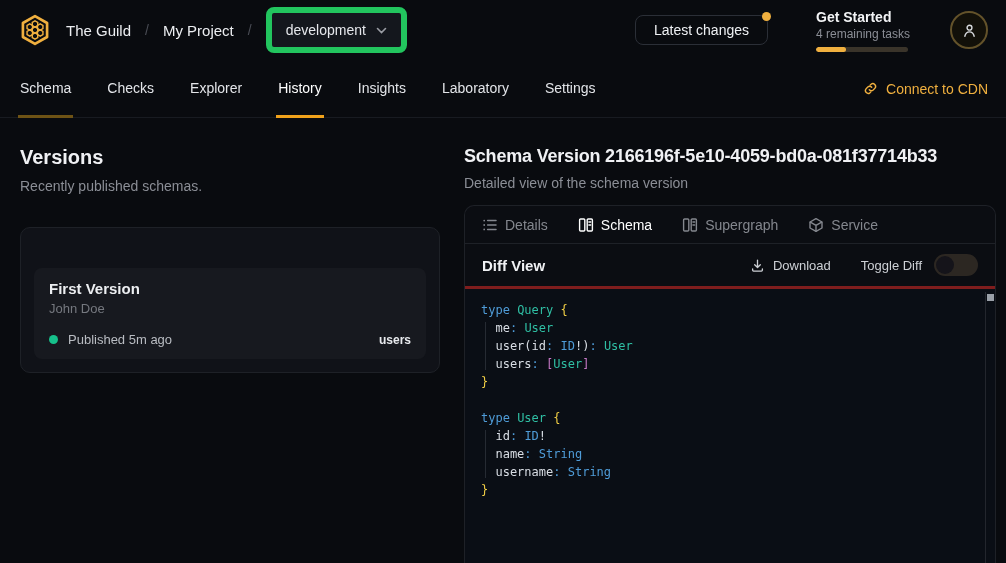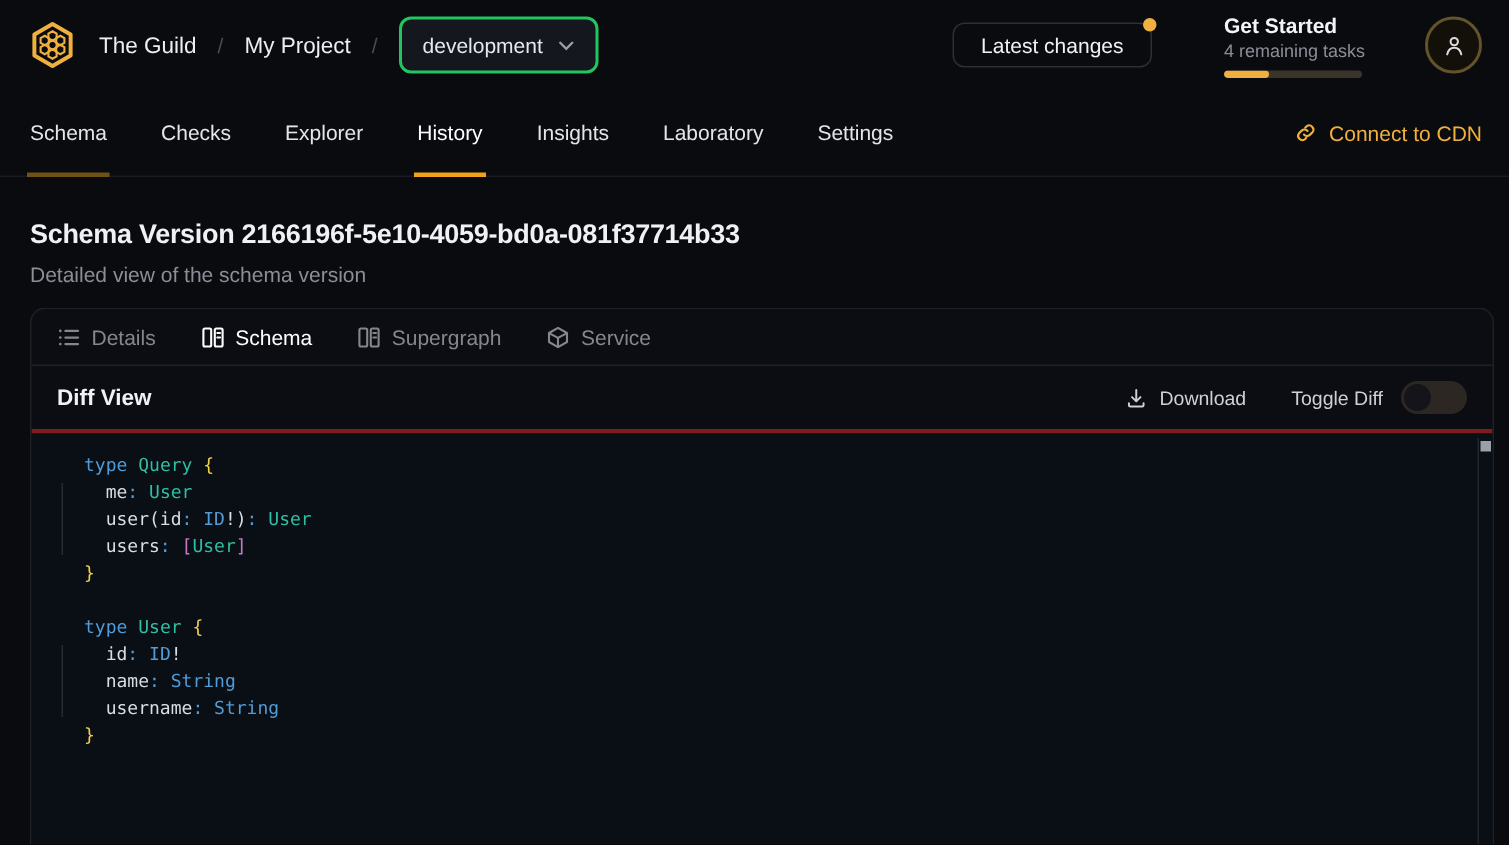--- a/index.html
+++ b/index.html
@@ -12,21 +12,21 @@
   }
   .app { width: 1006px; height: 563px; display: flex; flex-direction: column; }
 
   
   .header { height: 60px; display: flex; align-items: center; padding: 0 18px; flex: none; }
   .logo { width: 34px; height: 34px; flex: none; display: flex; align-items: center; }
   .crumb { font-size: 15px; color: #eceef1; margin-left: 14px; font-weight: 400; }
   .crumb-sep { color: #4a4d55; margin-left: 14px; font-size: 14px; }
   .env-select {
     margin-left: 14px; display: flex; align-items: center; gap: 10px;
-    background: #14171d; border: 2px solid #22c55e; border-radius: 8px;
+    background: #14171d; border: 6px solid #22c55e; border-radius: 8px;
     padding: 9px 14px; font-size: 14px; color: #e6e8ec; cursor: pointer;
     font-family: "Liberation Sans", sans-serif;
   }
   .env-select svg { color: #9a9da4; }
   .hspacer { flex: 1; }
   .latest-btn {
     position: relative; background: transparent; border: 1px solid #2b2f37;
     border-radius: 8px; padding: 6px 18px; font-size: 14px; color: #eff1f4;
     cursor: pointer; font-family: "Liberation Sans", sans-serif; margin-left: 12px;
   }
@@ -89,21 +89,21 @@
   .toolbar-right { margin-left: auto; display: flex; align-items: center; }
   .download-btn { display: flex; align-items: center; gap: 8px; font-size: 13px; color: #cdd0d5; cursor: pointer; background: none; border: none; font-family: "Liberation Sans", sans-serif; }
   .toggle-label { font-size: 13px; color: #cdd0d5; margin-left: 30px; margin-right: 12px; }
   .toggle { width: 44px; height: 22px; border-radius: 11px; background: #2c2722; position: relative; cursor: pointer; flex: none; }
   .toggle-knob { position: absolute; top: 2px; left: 2px; width: 18px; height: 18px; border-radius: 50%; background: #15141a; }
 
   .code-area {
     flex: 1; min-height: 0; background: #0a0e15; position: relative;
     padding: 12px 18px 0 16px; overflow: hidden;
   }
-  .code-block { font-family: "DejaVu Sans Mono", monospace; font-size: 12px; line-height: 18px; white-space: pre; margin-left: 19px; }
+  .code-block { font-family: "DejaVu Sans Mono", monospace; font-size: 12px; line-height: 18px; white-space: pre; }
   .tok-kw { color: #4f9cd8; }
   .tok-ty { color: #2fbfa4; }
   .tok-br { color: #f2cf45; }
   .tok-arr { color: #c678c6; }
   .tok-pl { color: #d9dee5; }
   .indent-guide { position: absolute; width: 1px; background: #262b33; left: 20px; }
   .guide-1 { top: 33px; height: 48px; }
   .guide-2 { top: 141px; height: 48px; }
   .code-scrollbar { position: absolute; top: 3px; right: 0; bottom: 0; width: 10px; border-left: 1px solid #23262d; }
   .code-scroll-thumb { position: absolute; top: 2px; left: 1px; right: 1px; height: 7px; background: #9aa0a8; }
@@ -174,20 +174,35 @@
           <path d="M6.7 9.3a3 3 0 0 0 4.2.2l1.9-1.9a3 3 0 0 0-4.2-4.2l-1 1"></path>
           <path d="M9.3 6.7a3 3 0 0 0-4.2-.2L3.2 8.4a3 3 0 0 0 4.2 4.2l1-1"></path>
         </svg>
         <span>Connect to CDN</span>
       </span>
     </div>
   </nav>
 
   <main class="main">
 
+    <section class="col-left">
+      <h2 class="section-title">Versions</h2>
+      <p class="section-sub">Recently published schemas.</p>
+      <div class="versions-card">
+        <div class="version-item">
+          <div class="vi-name">First Version</div>
+          <div class="vi-author">John Doe</div>
+          <div class="vi-row">
+            <span class="vi-dot" style="background:#16c08b"></span>
+            <span class="vi-status">Published 5m ago</span>
+            <span class="vi-badge">users</span>
+          </div>
+        </div>
+      </div>
+    </section>
 
     <section class="col-right">
       <h2 class="detail-title">Schema Version 2166196f-5e10-4059-bd0a-081f37714b33</h2>
       <p class="detail-sub">Detailed view of the schema version</p>
 
       <div class="detail-panel">
 
         <div class="panel-tabs">
           <span class="panel-tab">
             <svg width="16" height="16" viewBox="0 0 16 16" fill="none" stroke="currentColor" stroke-width="1.5" stroke-linecap="round">

